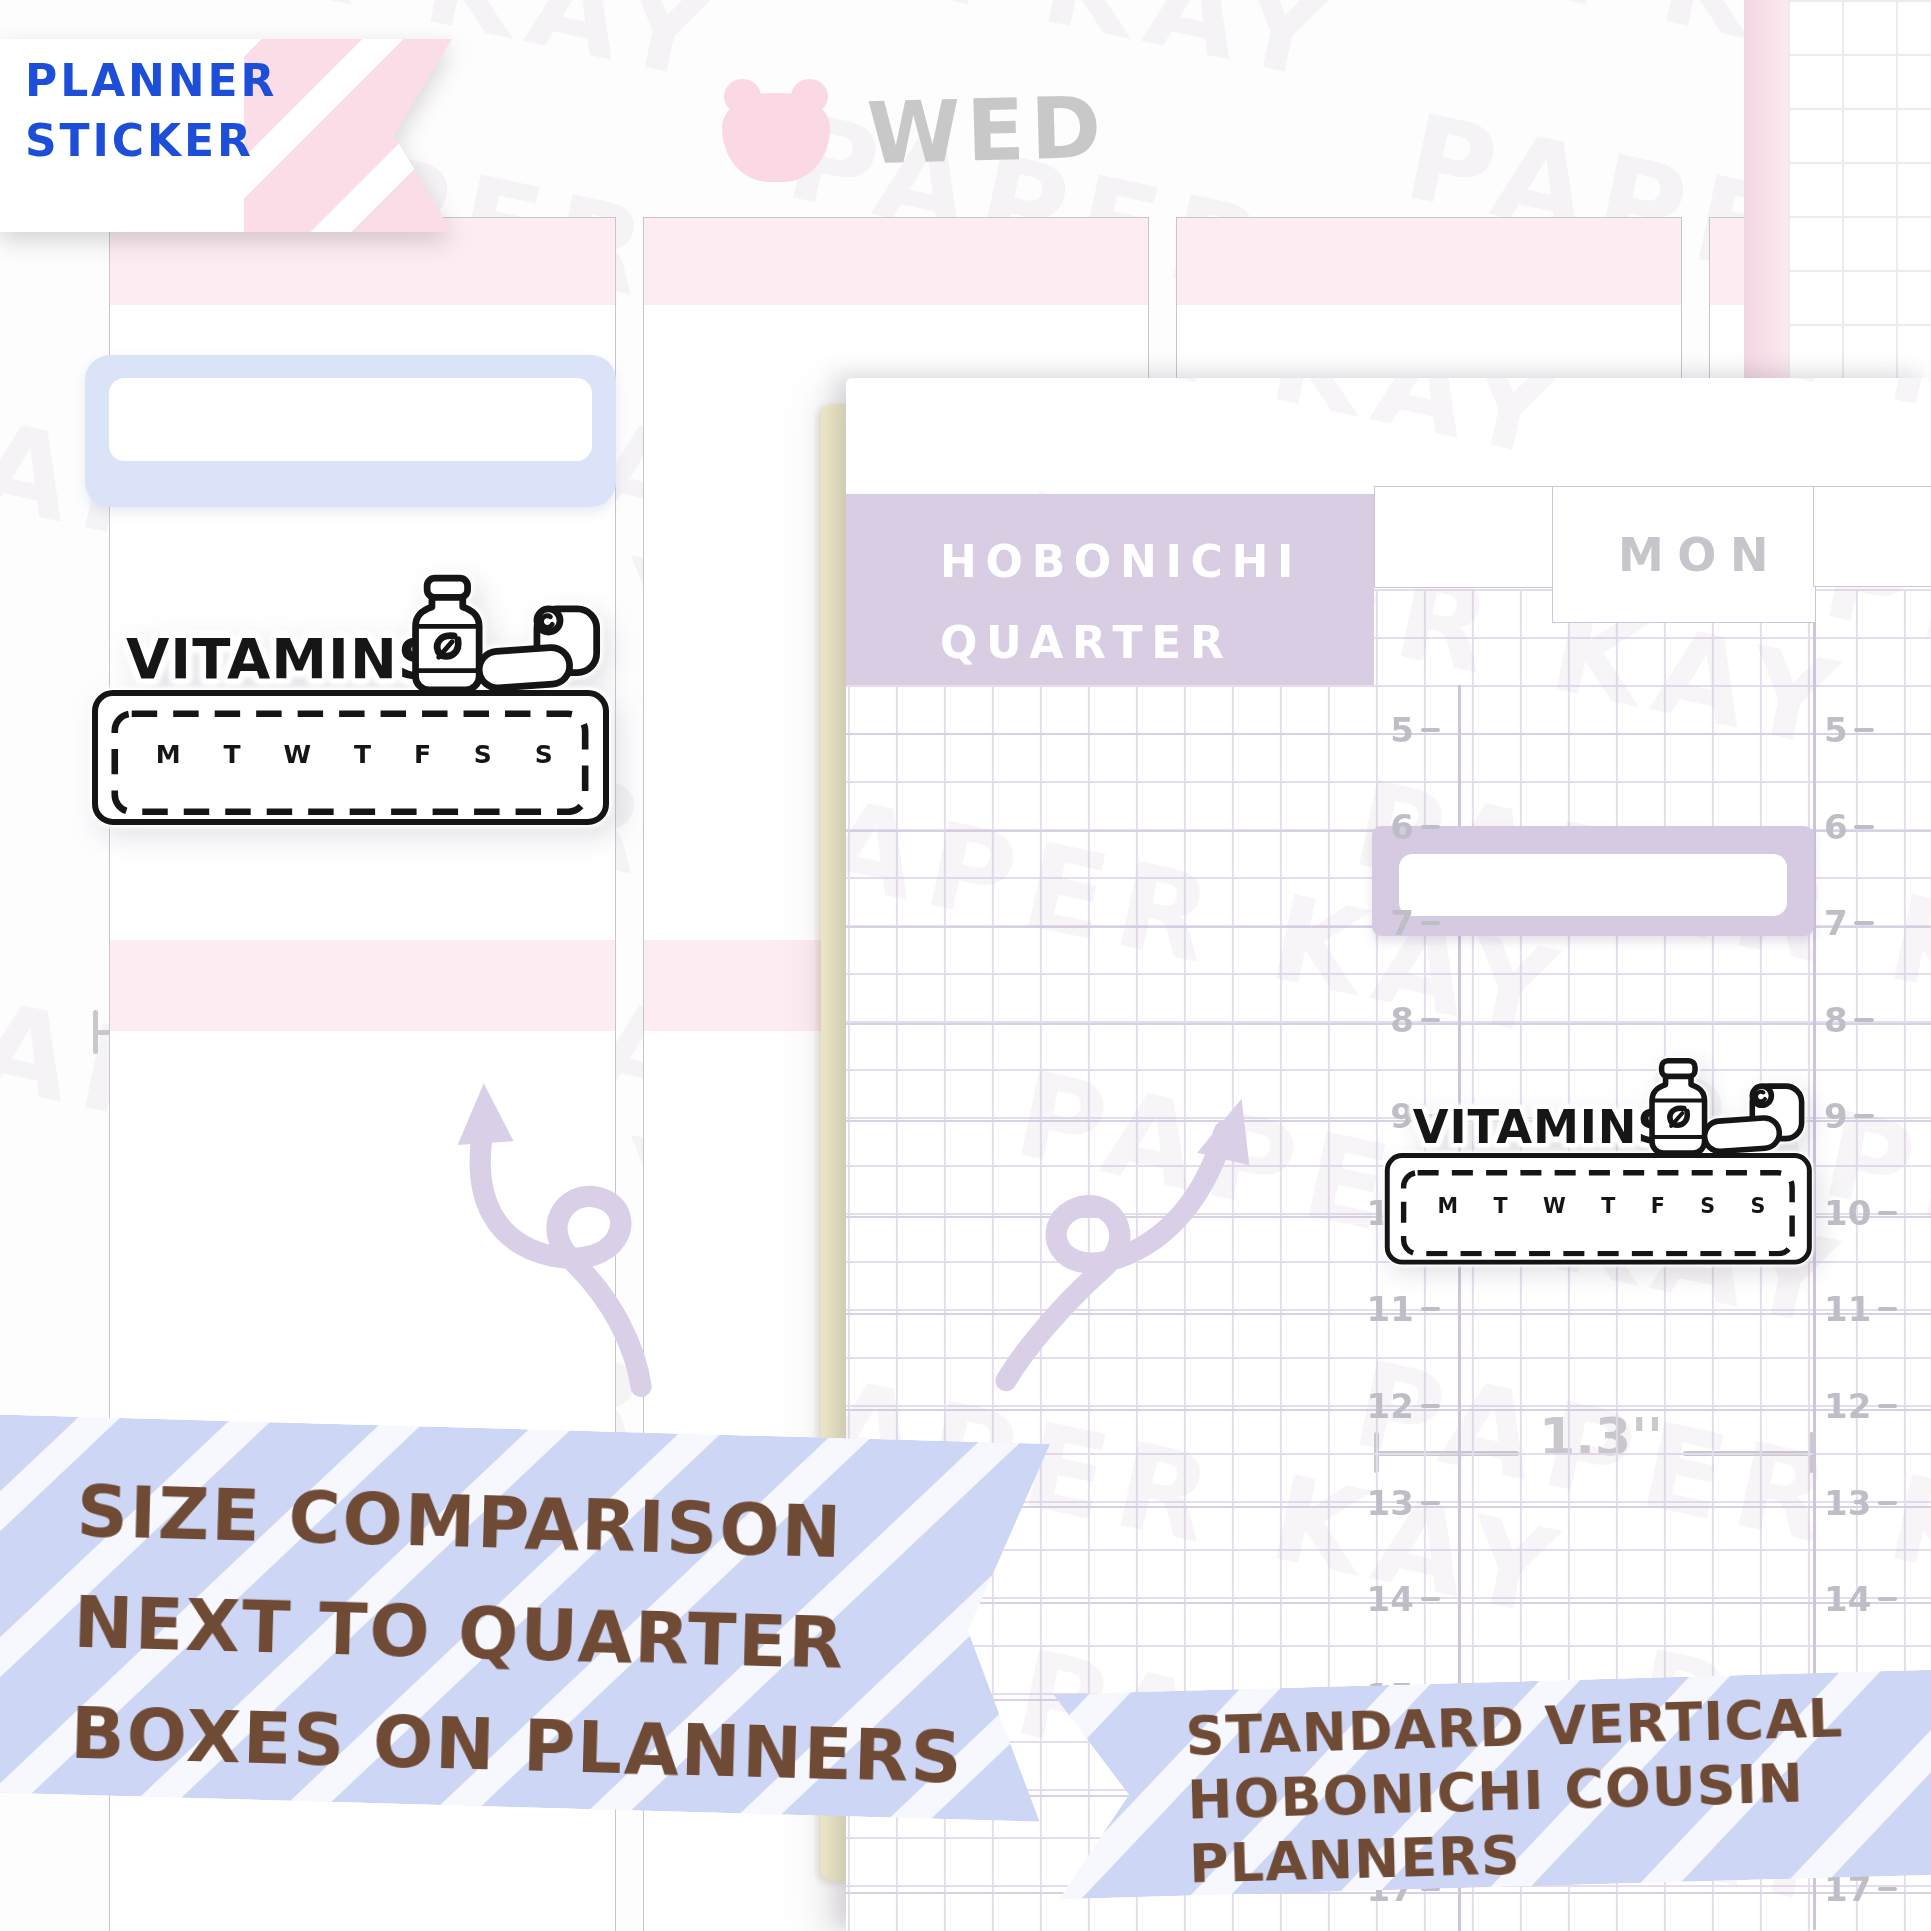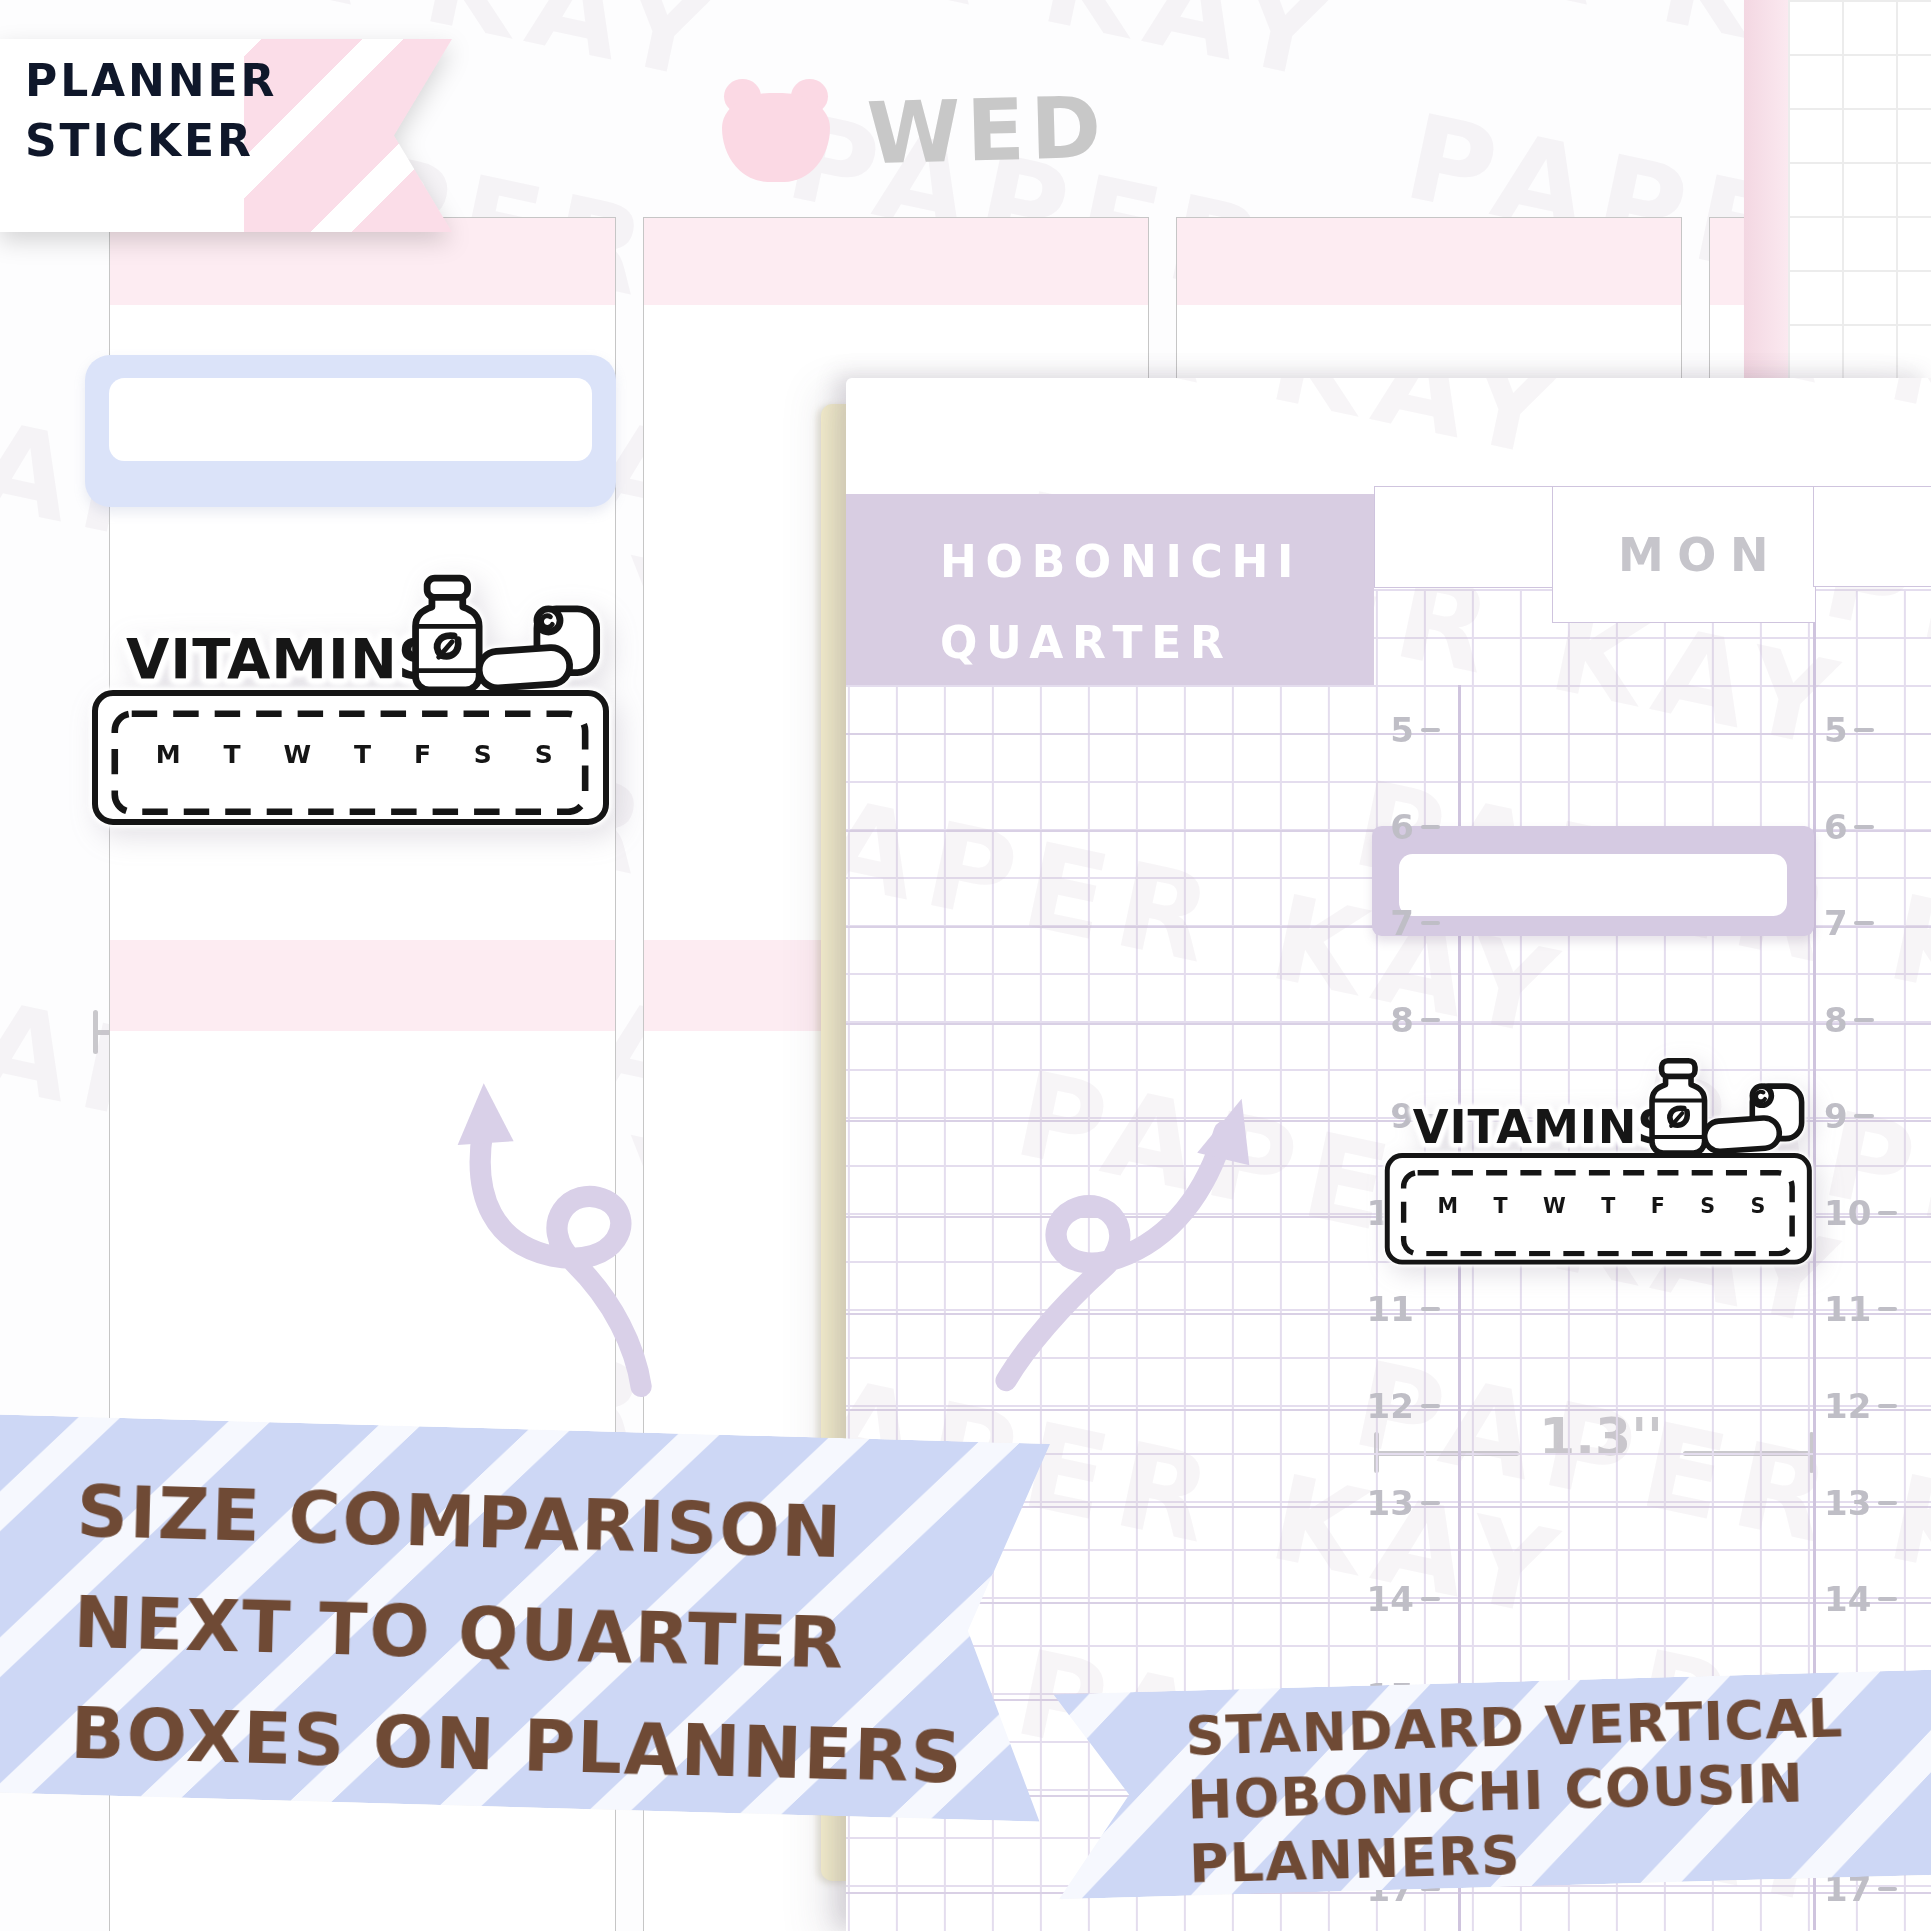--- a/index.html
+++ b/index.html
@@ -51,21 +51,21 @@
             justify-content:space-between;align-items:center;font-size:25px;font-weight:bold;color:#151515;}
 
   
   .flag-tl{position:absolute;left:0;top:39px;width:452px;height:193px;z-index:6;
            filter:drop-shadow(0 9.7px 11.6px rgba(0,0,0,0.16));}
   .flag-tl .white{position:absolute;left:0;top:0;width:244px;height:193px;background:#fff;}
   .flag-tl .stripes{position:absolute;left:244px;top:0;width:208px;height:193px;
       background:repeating-linear-gradient(-45deg,var(--strpink,#fbdde8) 0 71px,#fff 71px 100px);
       clip-path:polygon(0 0,100% 0,calc(100% - 58px) 50%,100% 100%,0 100%);}
   .flag-tl .txt{position:absolute;left:25px;top:11.6px;font-size:44px;font-weight:bold;
-      color:#0f172a;letter-spacing:2.9px;line-height:60px;}
+      color:#1d4ed8;letter-spacing:2.9px;line-height:60px;}
 
   
   .corner-page{position:absolute;left:1744px;top:0;width:187px;height:384px;z-index:5;}
   .corner-page .pinkedge{position:absolute;left:0;top:0;width:44px;height:100%;
       background:linear-gradient(to right,#f3d7e2,#fbe9f0);box-shadow:5.8px 0 9.7px rgba(0,0,0,0.05);}
   .corner-page .gridpart{position:absolute;left:44px;top:0;right:0;height:100%;background:#fff;
       background-image:linear-gradient(to right,#ececec 1.9px,transparent 1.9px),
                        linear-gradient(to bottom,#ececec 1.9px,transparent 1.9px);
       background-size:54px 54px;}
 

